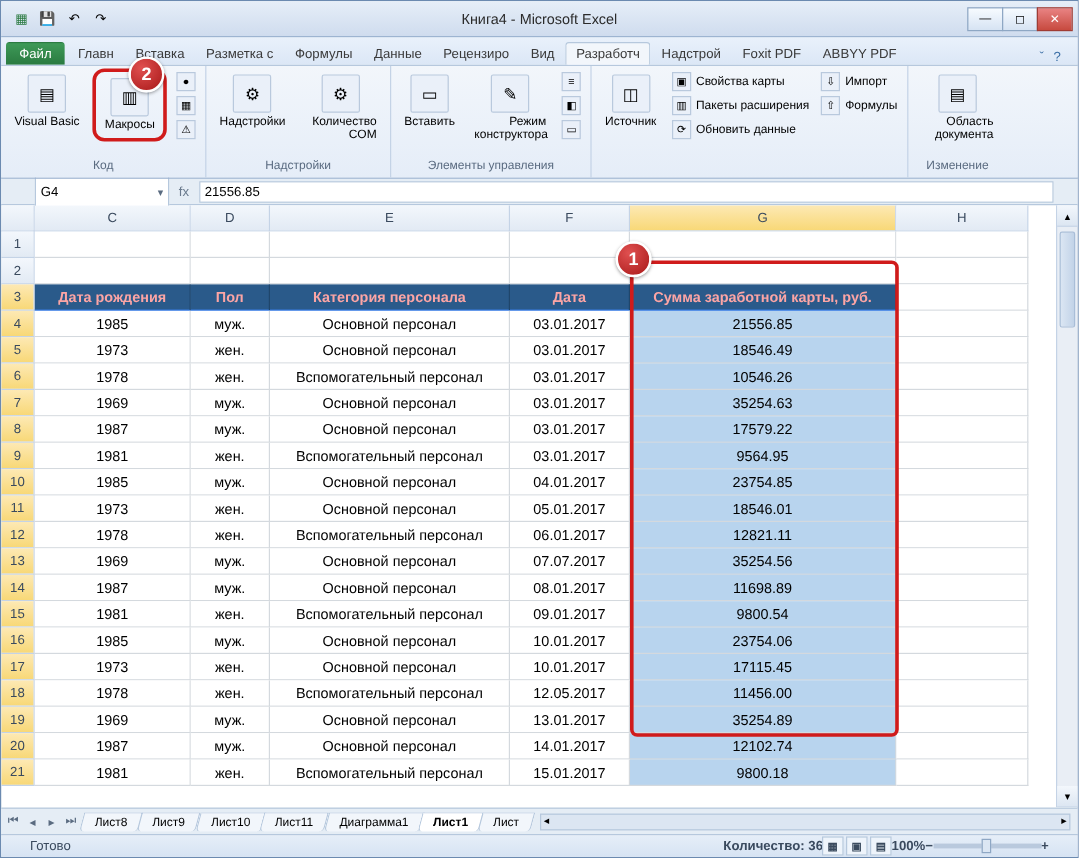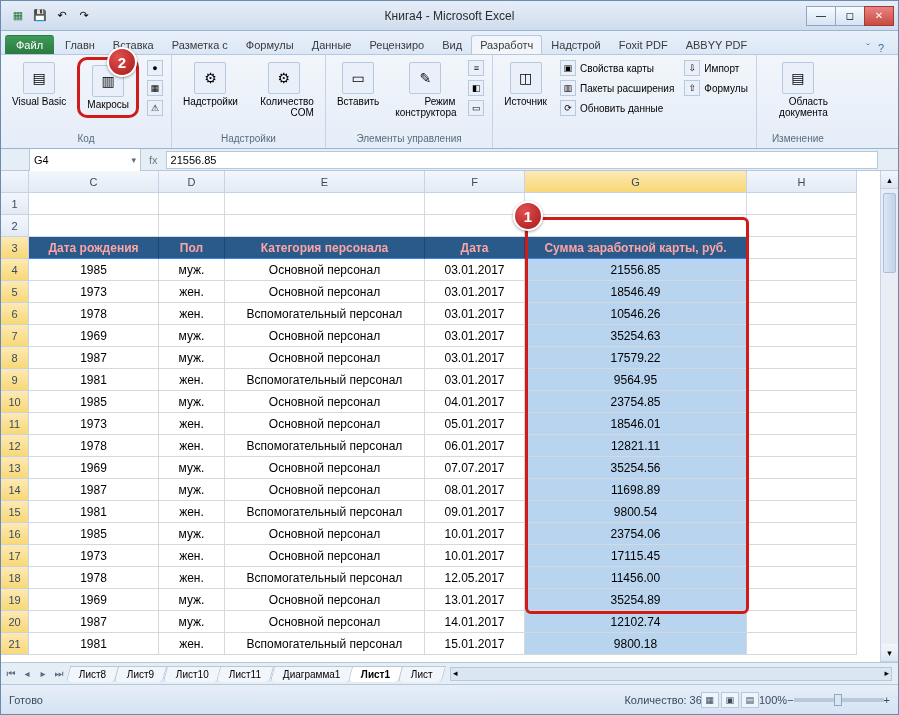--- a/index.html
+++ b/index.html
@@ -56,22 +56,22 @@
 .vscroll .thumb { height:80px; margin:4px 2px; background:linear-gradient(90deg,#dbe6f3,#c2d3e8); border:1px solid #a9bed8; border-radius:2px;}
 
 .sheet-tabs { height: 22px; background: #e5edf5; border-top: 1px solid #b6c8dd; display: flex; align-items: center; font-size: 10px; }
 .sheet-nav { display:flex; gap:0; padding:0 2px;}
 .sheet-nav span { width:16px; text-align:center; cursor:pointer; color:#5a6b80;}
 .sheet-tab { padding: 2px 10px; background: #f2f6fb; border: 1px solid #b6c8dd; border-bottom: none; margin-left: -1px; cursor:pointer; border-radius: 0 0 4px 4px; transform: skewX(-15deg);}
 .sheet-tab span { display:inline-block; transform: skewX(15deg);}
 .sheet-tab.active { background: #fff; font-weight: bold; }
 .sheet-scroll { flex:1; margin:0 6px; height:14px; background:#dce6f2; border:1px solid #b6c8dd; position:relative;}
 
-.statusbar { height: 30px; background: linear-gradient(#e6eef8,#d6e3f3); border-top: 1px solid #b6c8dd; display: flex; align-items: center; font-size: 11px; padding: 0 8px; color:#3a4a5e;}
-.statusbar .right { margin-left: auto; display: flex; align-items: center; gap: 0; }
+.statusbar { height: 19px; background: linear-gradient(#e6eef8,#d6e3f3); border-top: 1px solid #b6c8dd; display: flex; align-items: center; font-size: 11px; padding: 0 24px; color:#3a4a5e;}
+.statusbar .right { margin-left: auto; display: flex; align-items: center; gap: 0; font-weight: bold; }
 .zoom-slider { width: 90px; height: 4px; background: #b9c9dd; position: relative; }
 .zoom-slider .handle { position:absolute; left:45%; top:-4px; width:8px; height:12px; background:#dbe6f3; border:1px solid #8ea7c4;}
 .view-btns span { width:18px; height:16px; border:1px solid #b6c8dd; display:inline-flex; align-items:center; justify-content:center; margin-left:-1px; background:#eef4fb; font-size:9px;}
 
 .sel-border { position: absolute; border: 3px solid #d01b1b; border-radius: 6px; pointer-events: none; z-index: 40; }
 </style>
 </head>
 <body>
 
 <div class="window">

